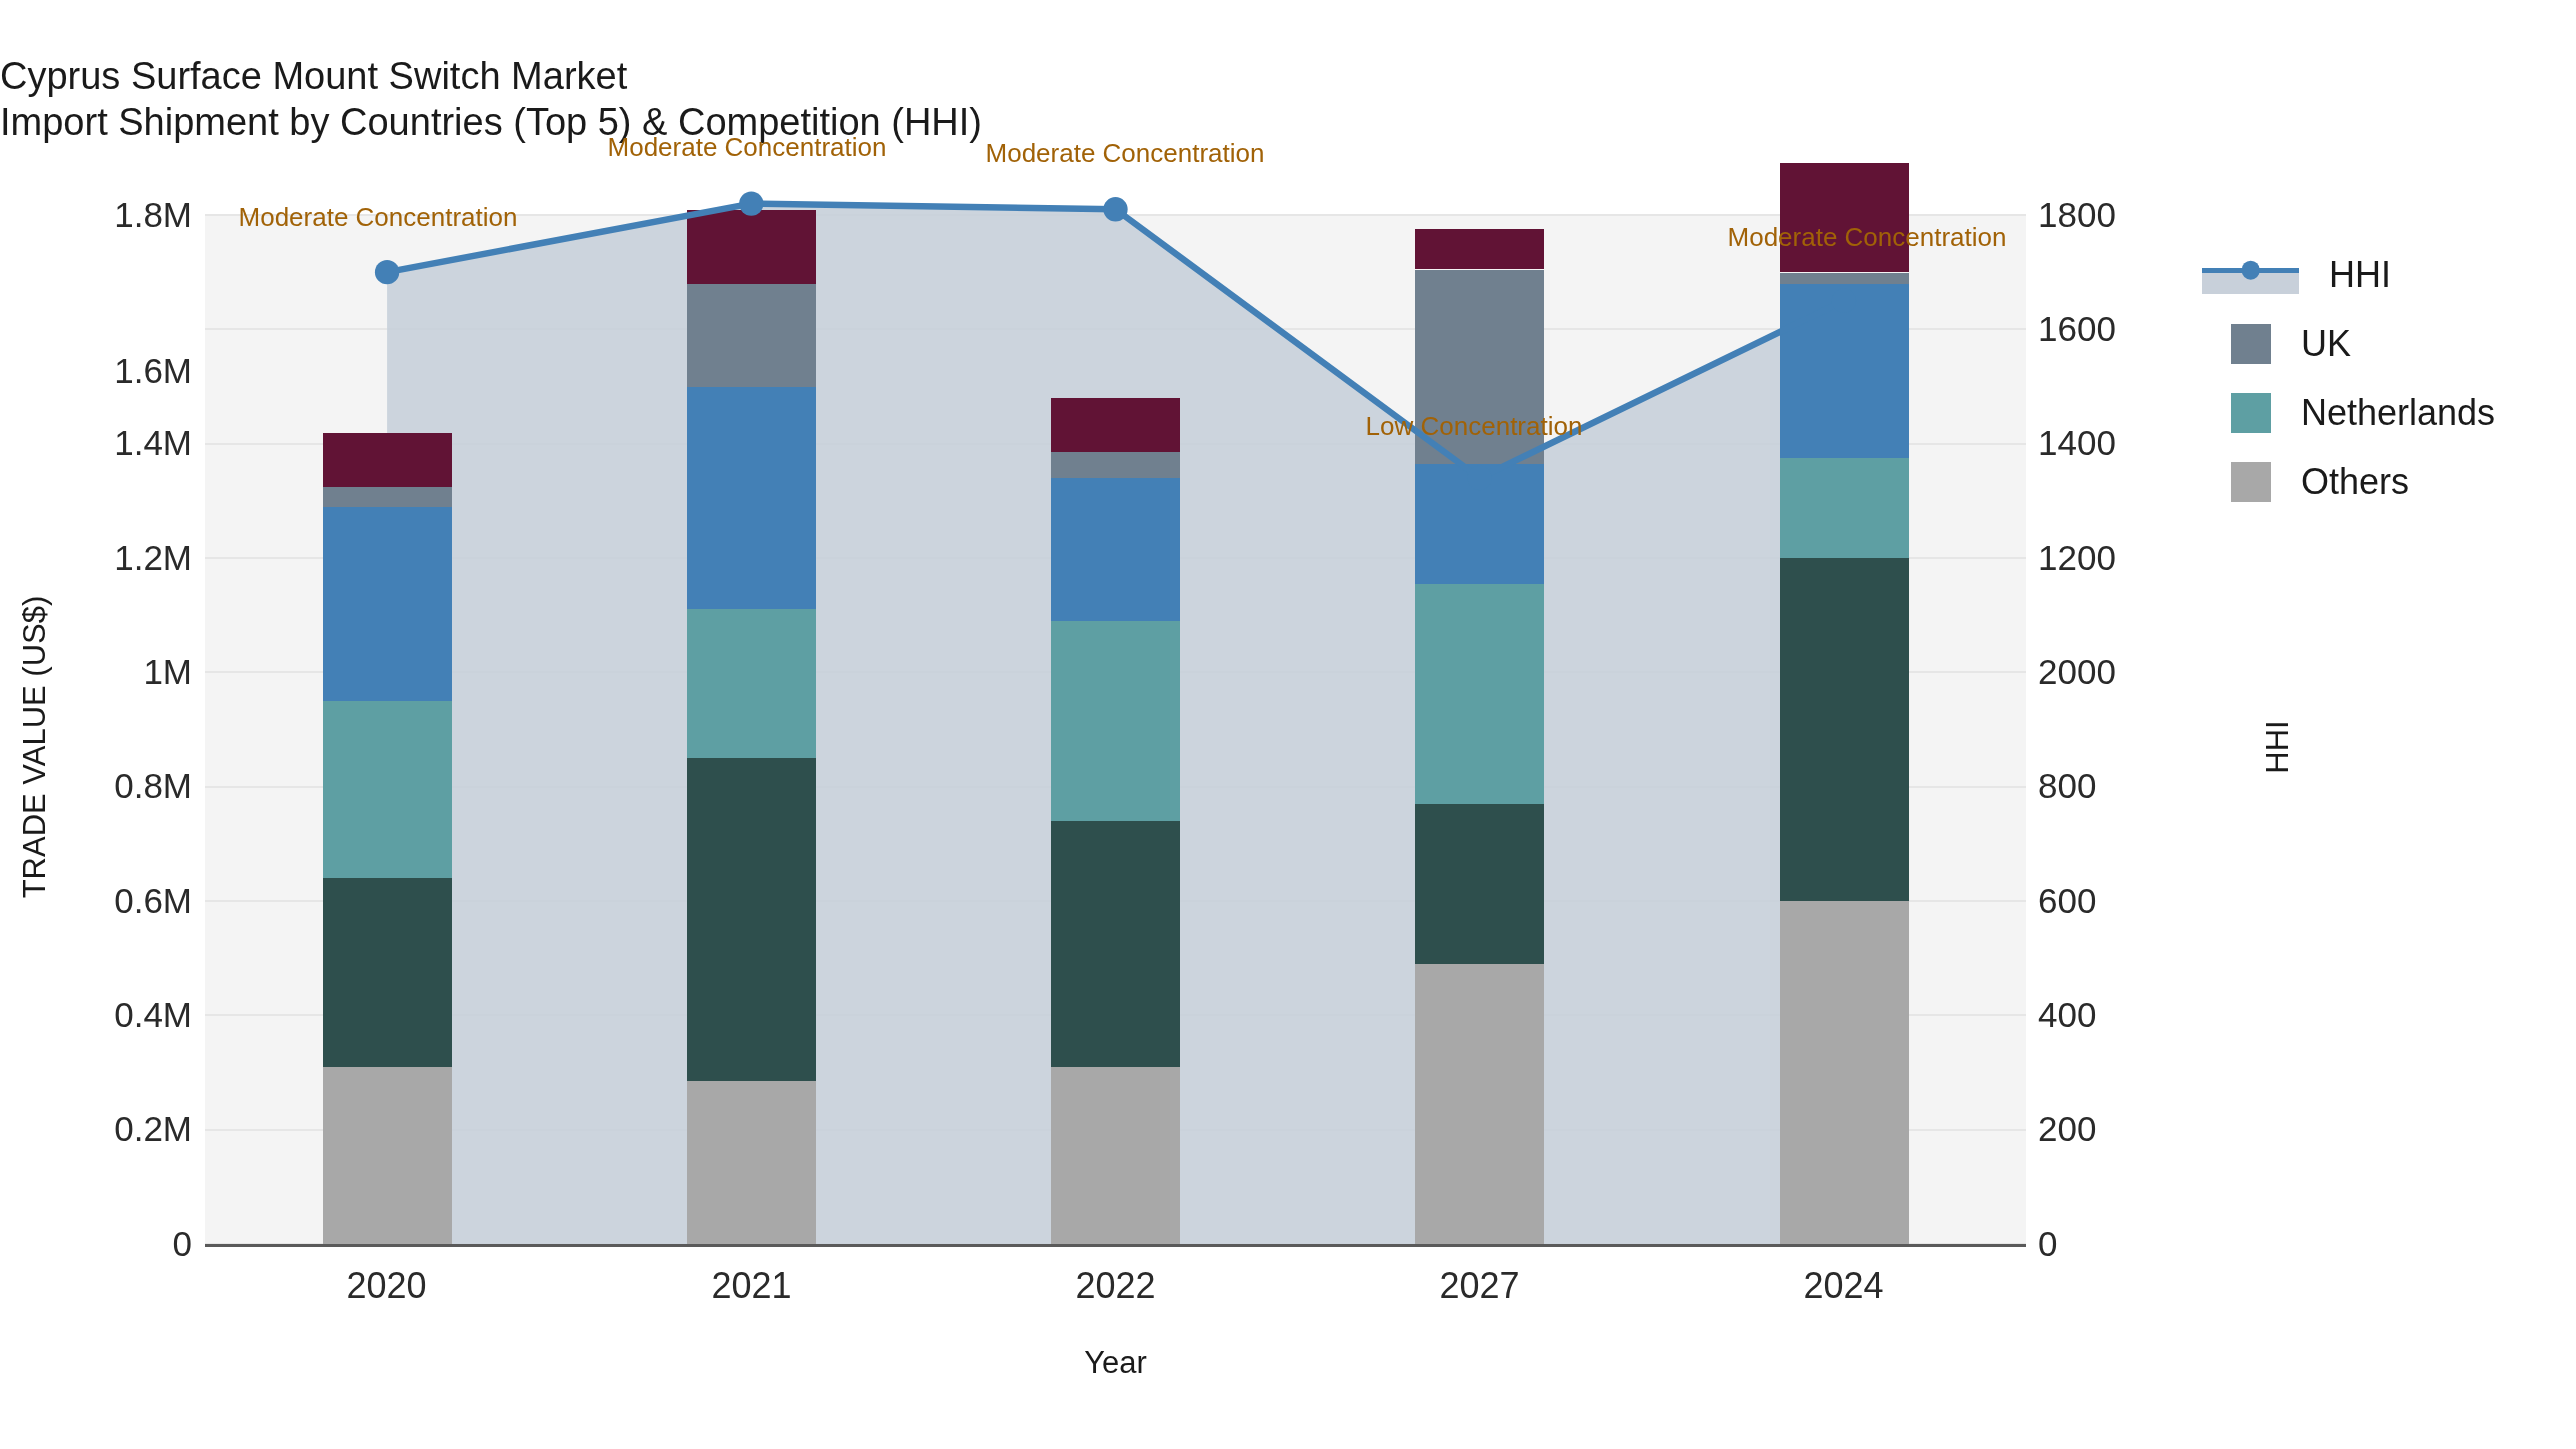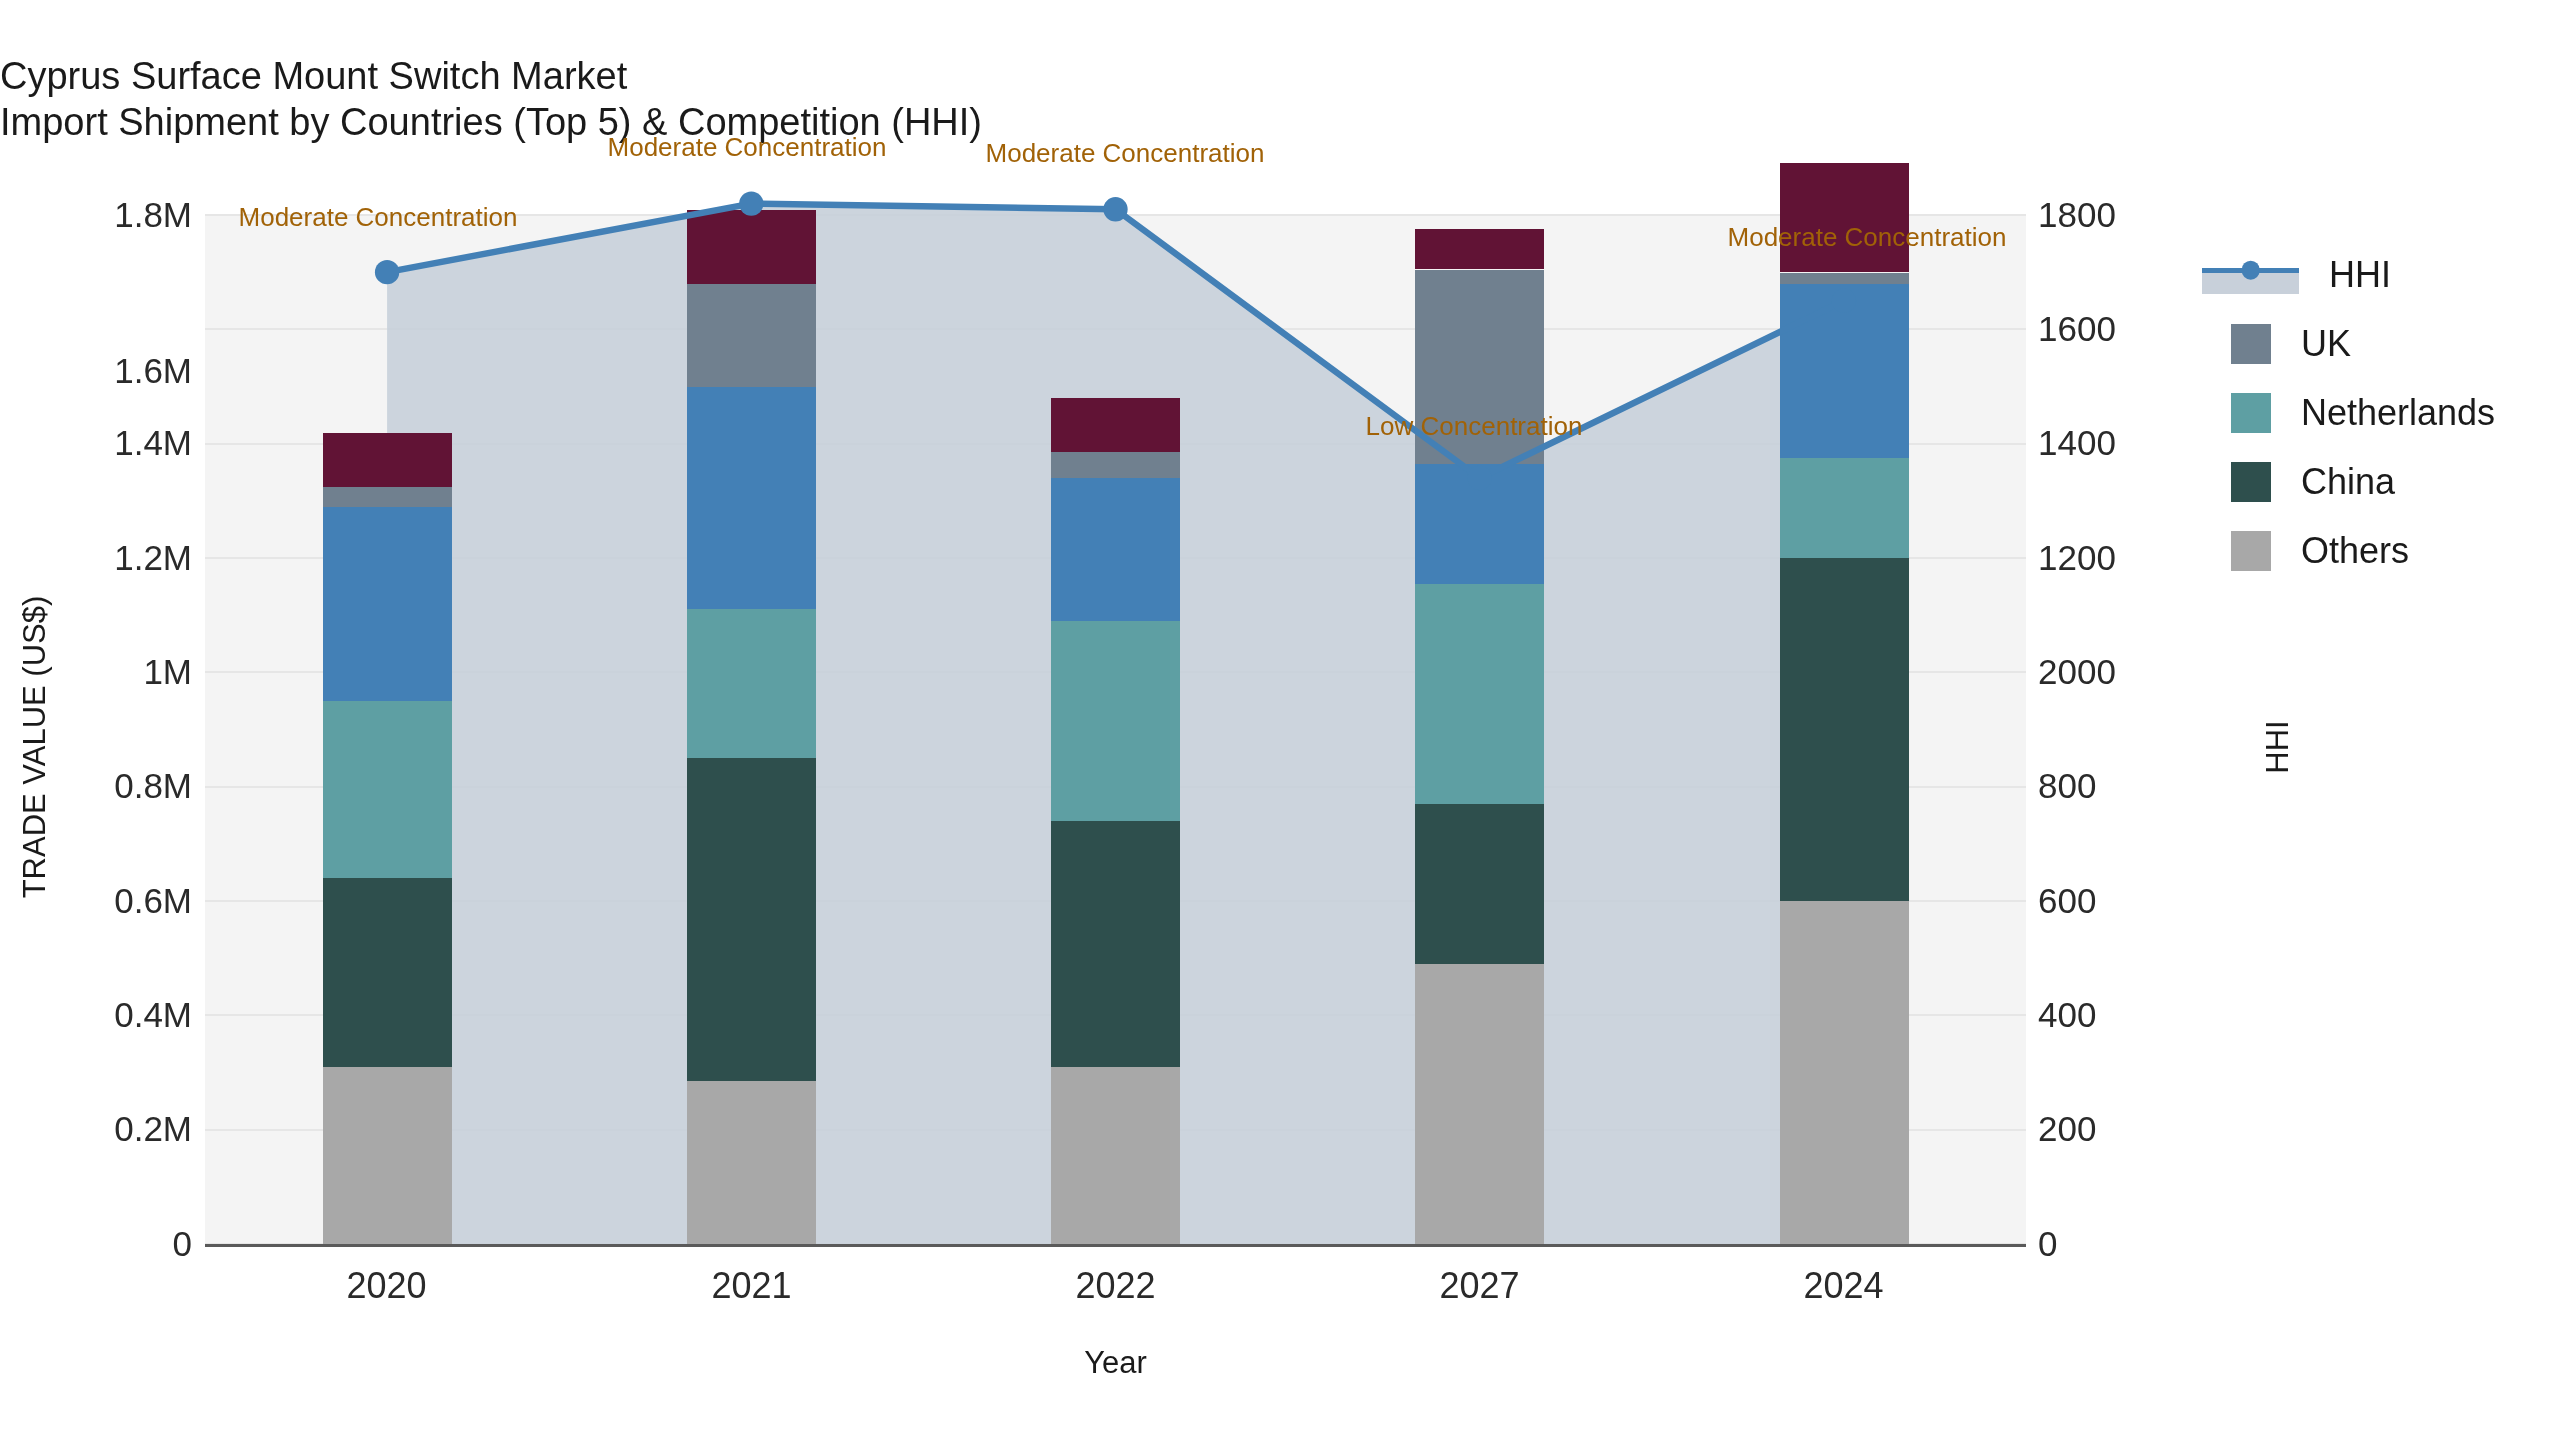--- a/index.html
+++ b/index.html
@@ -220,23 +220,19 @@
       </div>
       <div class="legend-row">
         <div class="legend-swatch" style="background: rgb(112, 128, 143);"></div>
         <span class="legend-label">UK</span>
       </div>
       <div class="legend-row">
         <div class="legend-swatch" style="background: rgb(94, 159, 163);"></div>
         <span class="legend-label">Netherlands</span>
       </div>
       <div class="legend-row">
-        <div class="legend-swatch" style="background: rgb(46, 79, 77);"></div>
-        <span class="legend-label">China</span>
-      </div>
-      <div class="legend-row">
         <div class="legend-swatch" style="background: rgb(168, 168, 168);"></div>
         <span class="legend-label">Others</span>
       </div>
     </div>
 
 </div>
 
 
 </body></html>

